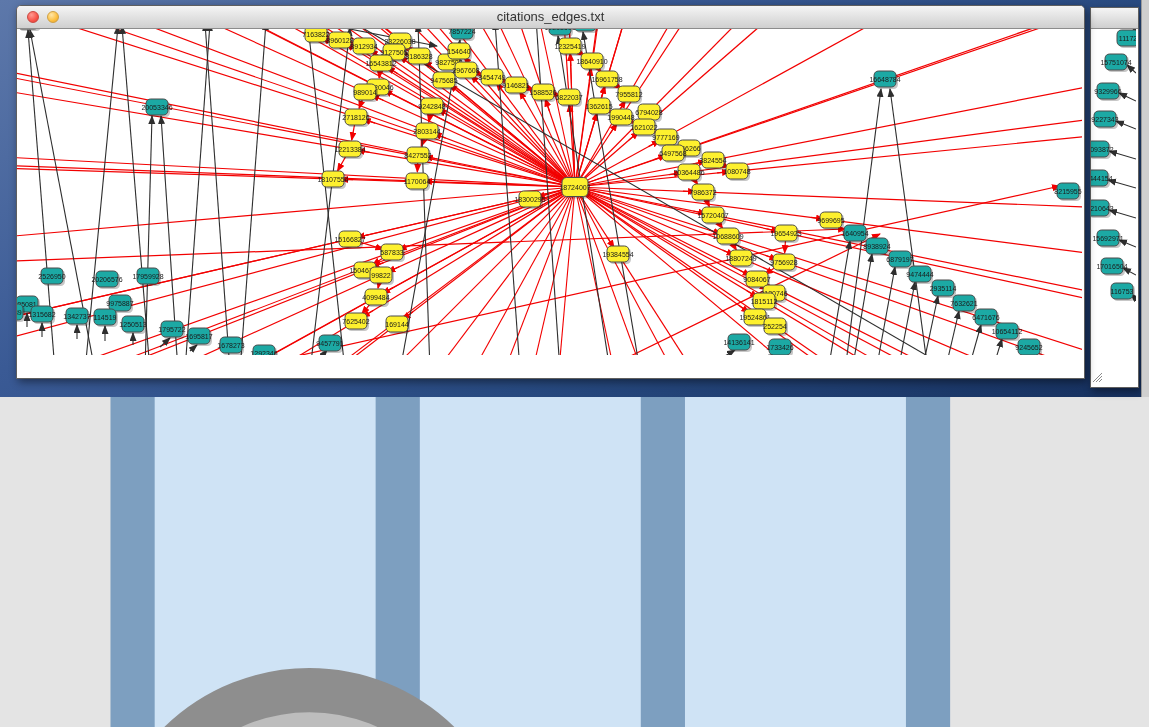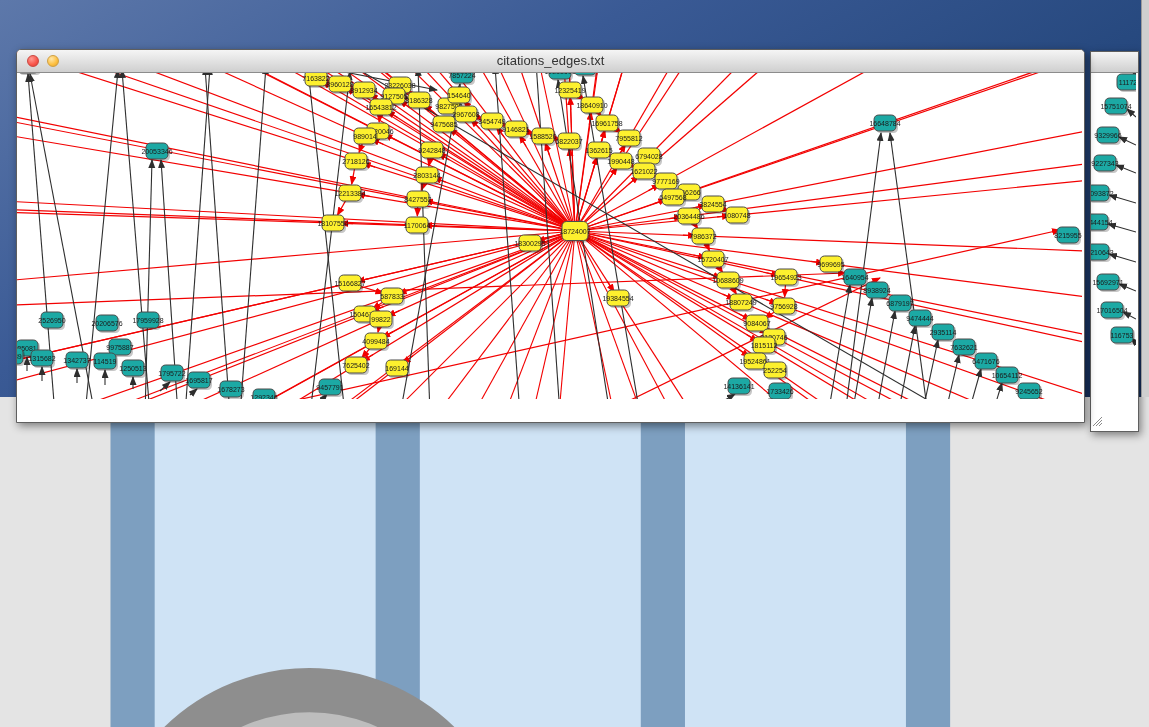--- a/index.html
+++ b/index.html
@@ -1,20 +1,20 @@
 <!DOCTYPE html>
 <html><head>
 <meta charset="utf-8">
 <style>
   html,body{margin:0;padding:0;}
   .app{position:relative;width:1149px;height:727px;font-family:"Liberation Sans",sans-serif;background:#e4e4e4;overflow:hidden;user-select:none;}
   
   .desktop{position:absolute;left:0;top:0;width:1149px;height:397px;background:linear-gradient(150deg,#5d78aa 0%,#3a5a95 35%,#27497f 65%,#16305e 100%);}
   .gray-strip{position:absolute;right:0;top:0;width:7px;height:397px;background:#cfcfcf;border-left:1px solid #9a9a9a;}
-  .iframe{position:absolute;border:1px solid #5f5f5f;border-radius:5px 5px 0 0;box-shadow:2px 3px 8px rgba(0,0,0,.45);background:#fff;margin-top:44px;}
+  .iframe{position:absolute;border:1px solid #5f5f5f;border-radius:5px 5px 0 0;box-shadow:2px 3px 8px rgba(0,0,0,.45);background:#fff;}
   .front-window{left:16px;top:5px;width:1067px;height:372px;}
   .back-window{left:1090px;top:7px;width:47px;height:379px;border-radius:0;}
   .titlebar{position:absolute;left:0;top:0;right:0;height:22px;background:linear-gradient(#f5f5f5,#cfcfcf);border-bottom:1px solid #8c8c8c;border-radius:4px 4px 0 0;}
   .back-window .titlebar{border-radius:0;height:20px;}
   .title-text{position:absolute;left:0;right:0;top:3px;text-align:center;font-size:13px;color:#333;}
   .lights{position:absolute;left:10px;top:5px;display:flex;gap:8px;}
   .light{width:12px;height:12px;border-radius:50%;box-sizing:border-box;}
   .light.red{background:radial-gradient(circle at 35% 30%,#ff9a92,#f8544a 60%,#d93b32);border:1px solid #ca4740;}
   .light.yellow{background:radial-gradient(circle at 35% 30%,#ffe6a8,#fdbf3f 60%,#e0a030);border:1px solid #cfa043;}
   .light.green{background:radial-gradient(circle at 35% 30%,#b8f0b0,#53c94e 60%,#3ba437;border:1px solid #57a346;}

